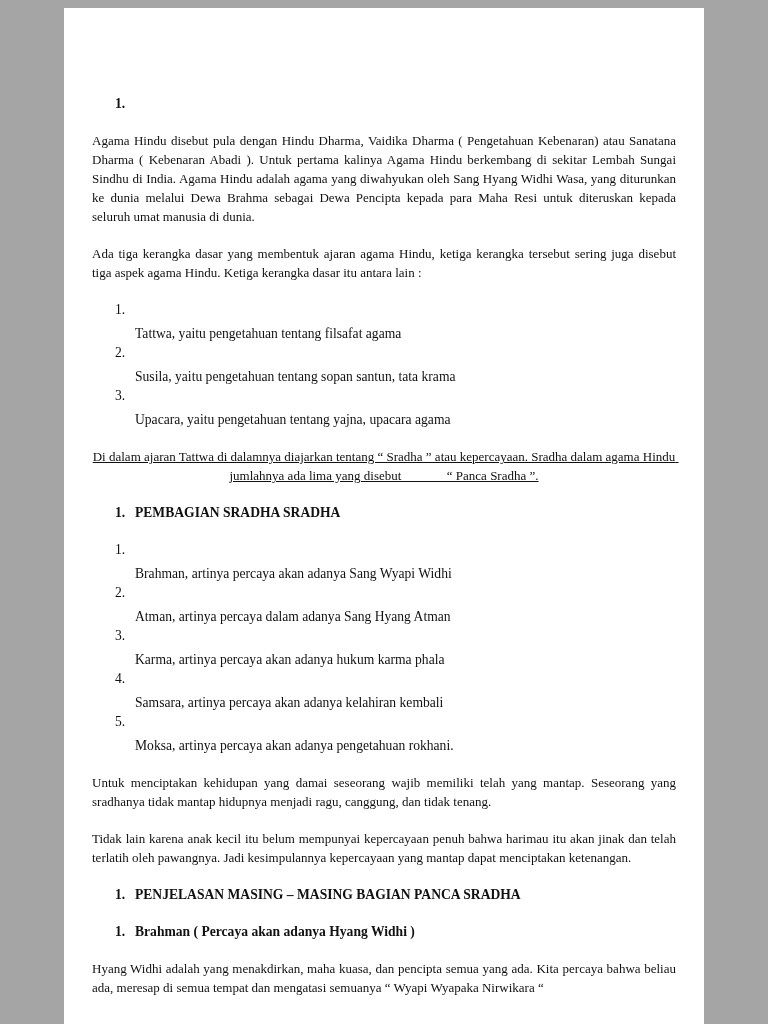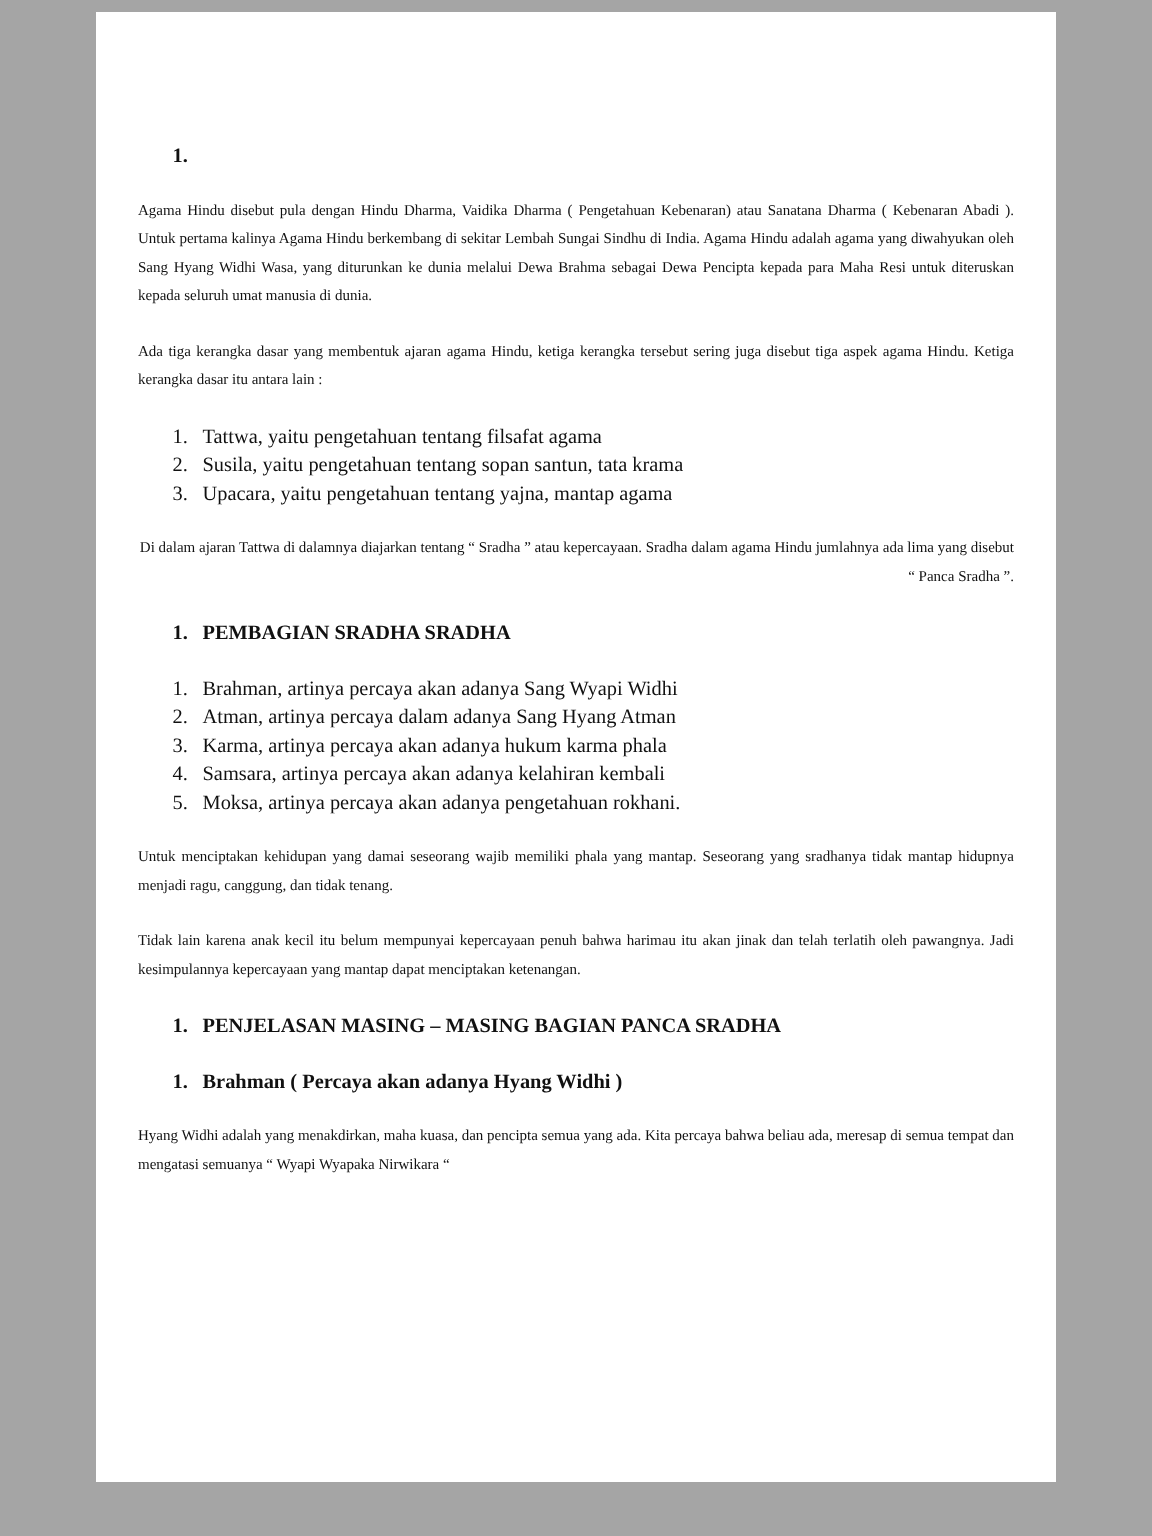--- a/index.html
+++ b/index.html
@@ -12,41 +12,41 @@
   .paper {
     width: 640px;
     min-height: 980px;
     background: #ffffff;
     margin: 8px auto 0 auto;
     padding: 86px 28px 40px 28px;
     color: #111111;
   }
   .block { margin-bottom: 18px; }
   p.body-text {
-    font-size: 10px;
+    font-size: 13px;
     line-height: 19px;
     text-align: justify;
   }
-  p.prewrap { white-space: pre-wrap; text-align: right; }
+  p.prewrap { white-space: pre-wrap; text-align: center; text-decoration: underline; }
   .heading {
     display: flex;
     margin-left: 23px;
     font-weight: bold;
     font-size: 13.6px;
     line-height: 19px;
   }
   .heading .num { width: 20px; flex: 0 0 20px; }
   .list { margin-left: 23px; }
   .list-item {
     display: flex;
     font-size: 13.6px;
     line-height: 19px;
   }
   .list-item .num { width: 20px; flex: 0 0 20px; }
-  .list-item .txt { flex: 1; }
+  .list-item .txt { flex: 1; margin-top: 24px; }
 </style>
 </head>
 <body>
 
 <div class="paper">
 
   <div class="heading block">
     <span class="num">1.</span>
   </div>
 
@@ -58,21 +58,21 @@
     <div class="list-item">
       <span class="num">1.</span>
       <span class="txt">Tattwa, yaitu pengetahuan tentang filsafat agama</span>
     </div>
     <div class="list-item">
       <span class="num">2.</span>
       <span class="txt">Susila, yaitu pengetahuan tentang sopan santun, tata krama</span>
     </div>
     <div class="list-item">
       <span class="num">3.</span>
-      <span class="txt">Upacara, yaitu pengetahuan tentang yajna, mantap agama</span>
+      <span class="txt">Upacara, yaitu pengetahuan tentang yajna, upacara agama</span>
     </div>
   </div>
 
   <p class="body-text prewrap block">Di dalam ajaran Tattwa di dalamnya diajarkan tentang “ Sradha ” atau kepercayaan. Sradha dalam agama Hindu jumlahnya ada lima yang disebut              “ Panca Sradha ”.</p>
 
   <div class="heading block">
     <span class="num">1.</span>
     <span class="txt">PEMBAGIAN SRADHA SRADHA</span>
   </div>
 
@@ -93,21 +93,21 @@
     <div class="list-item">
       <span class="num">4.</span>
       <span class="txt">Samsara, artinya percaya akan adanya kelahiran kembali</span>
     </div>
     <div class="list-item">
       <span class="num">5.</span>
       <span class="txt">Moksa, artinya percaya akan adanya pengetahuan rokhani.</span>
     </div>
   </div>
 
-  <p class="body-text block">Untuk menciptakan kehidupan yang damai seseorang wajib memiliki phala yang mantap. Seseorang yang sradhanya tidak mantap hidupnya menjadi ragu, canggung, dan tidak tenang.</p>
+  <p class="body-text block">Untuk menciptakan kehidupan yang damai seseorang wajib memiliki telah yang mantap. Seseorang yang sradhanya tidak mantap hidupnya menjadi ragu, canggung, dan tidak tenang.</p>
 
 
   <p class="body-text block">Tidak lain karena anak kecil itu belum mempunyai kepercayaan penuh bahwa harimau itu akan jinak dan telah terlatih oleh pawangnya. Jadi kesimpulannya kepercayaan yang mantap dapat menciptakan ketenangan.</p>
 
   <div class="heading block">
     <span class="num">1.</span>
     <span class="txt">PENJELASAN MASING – MASING BAGIAN PANCA SRADHA</span>
   </div>
 
   <div class="heading block">

